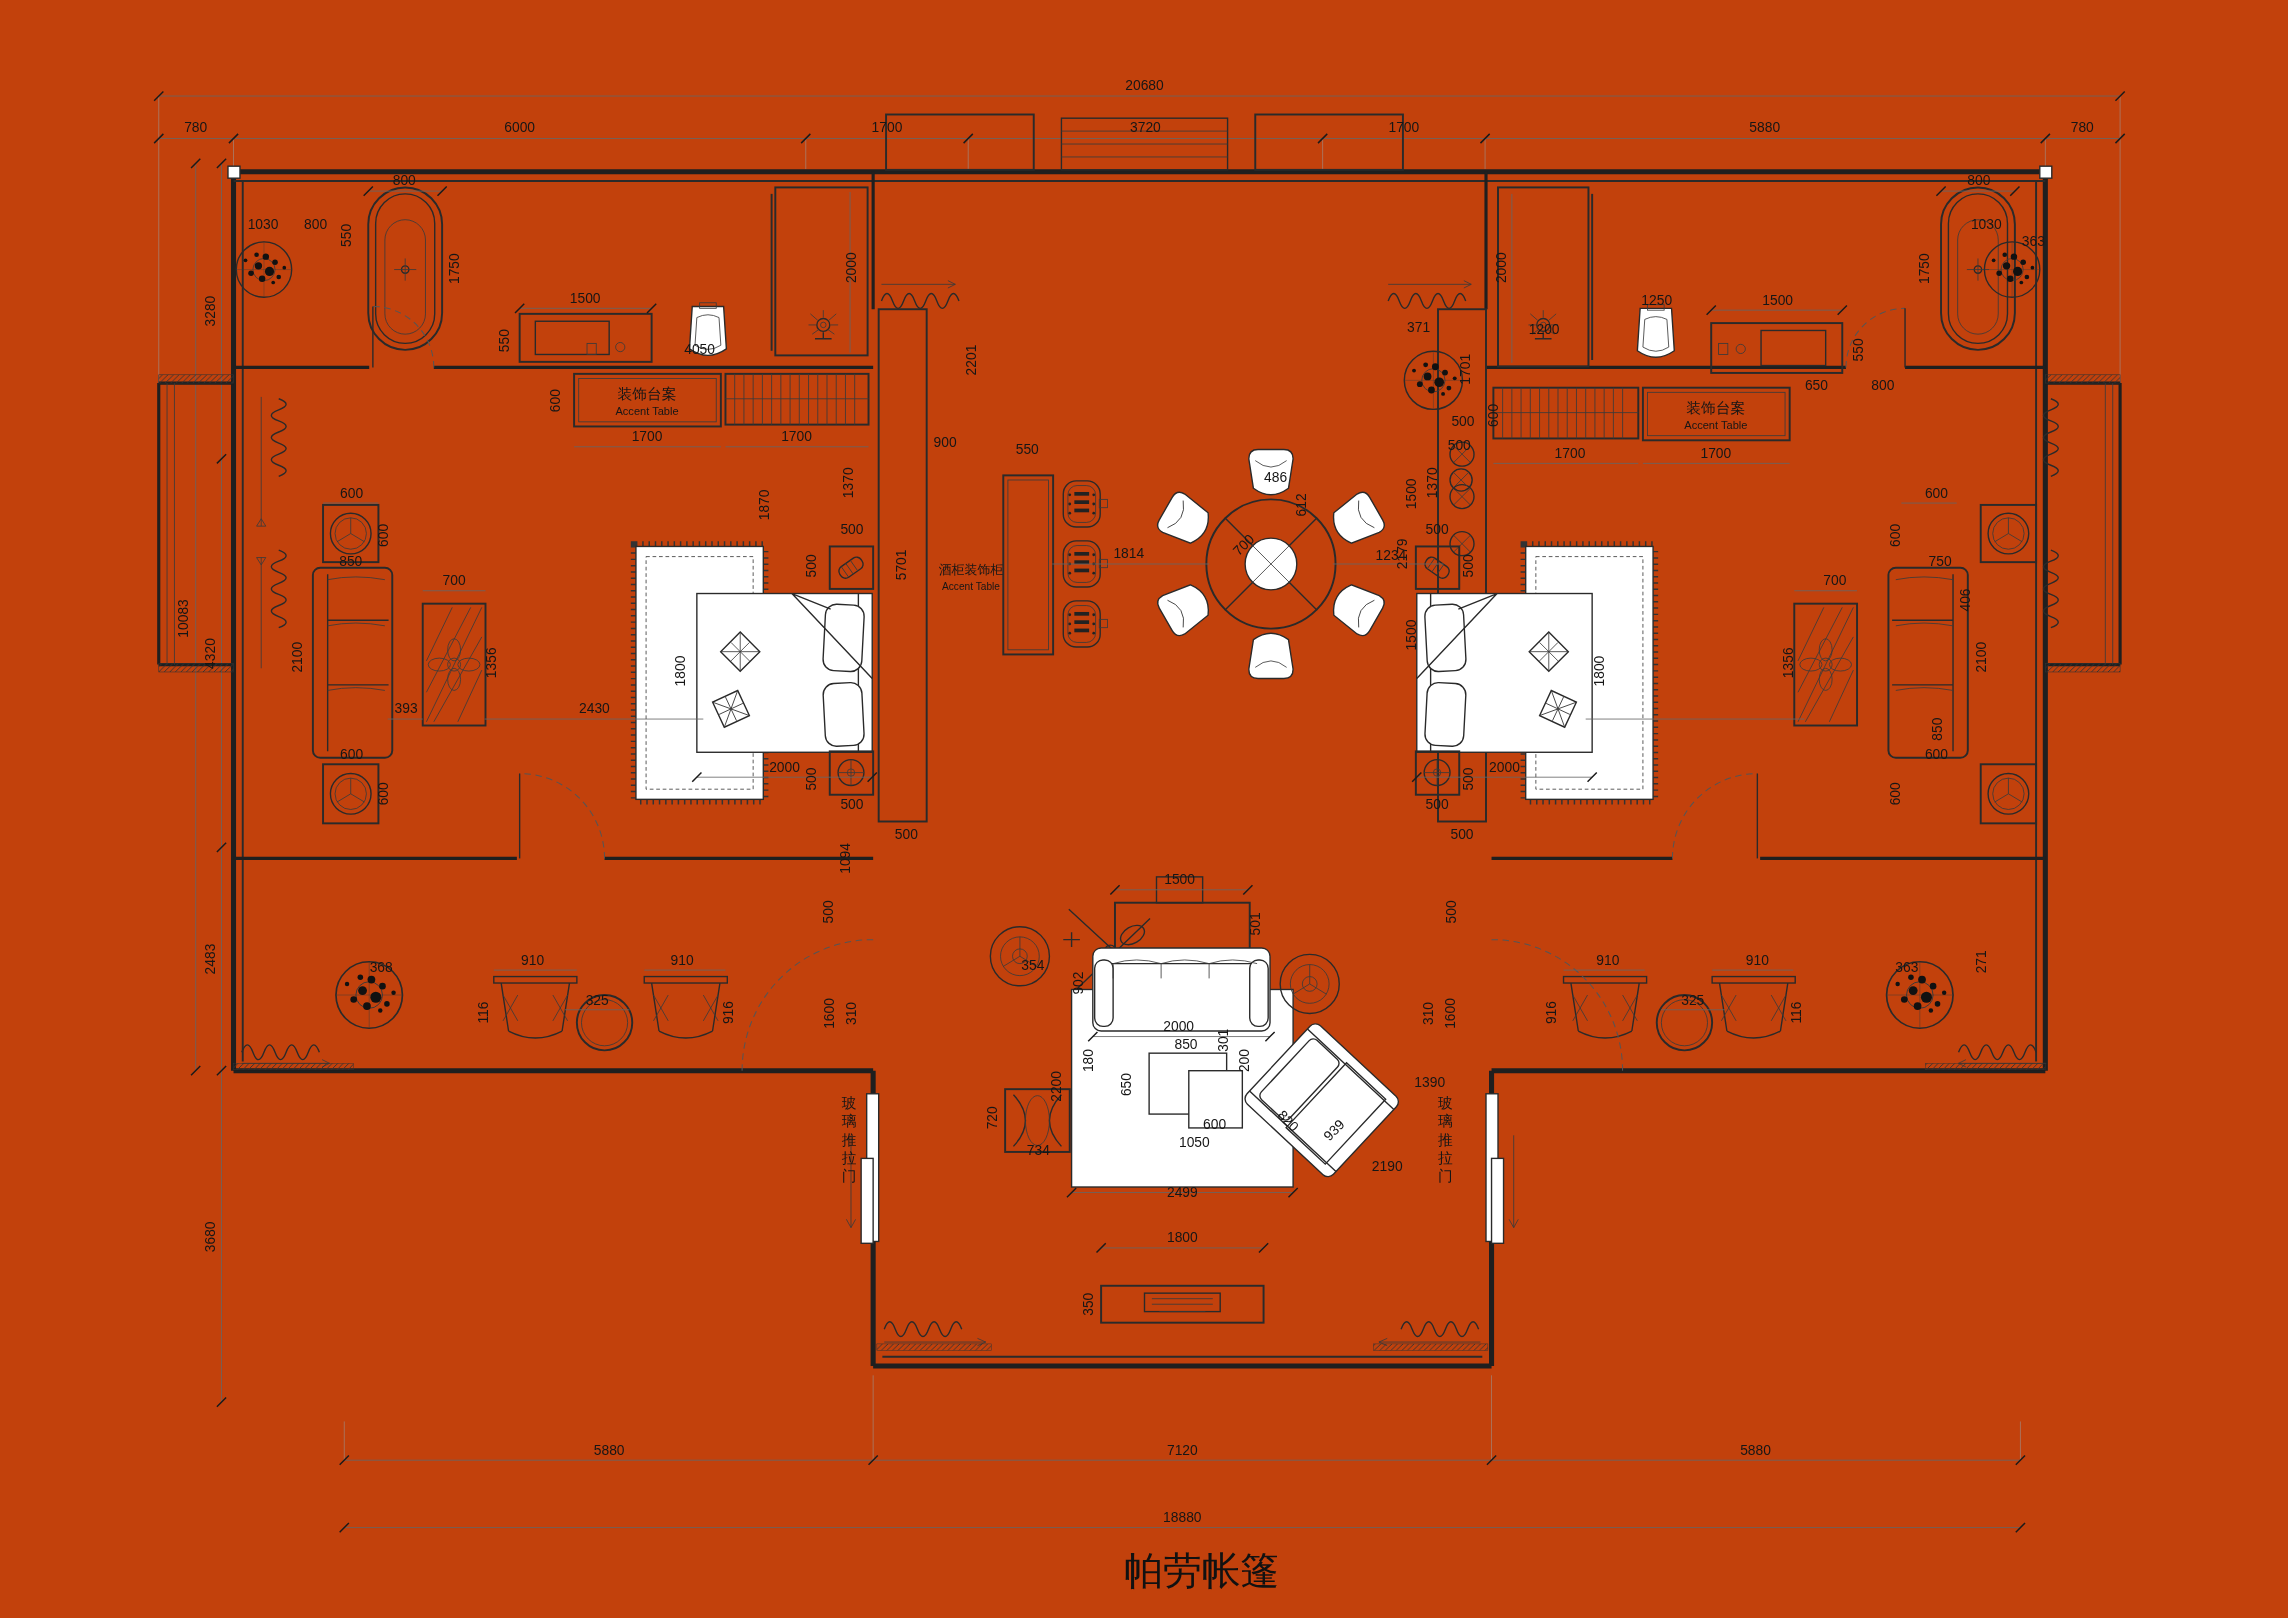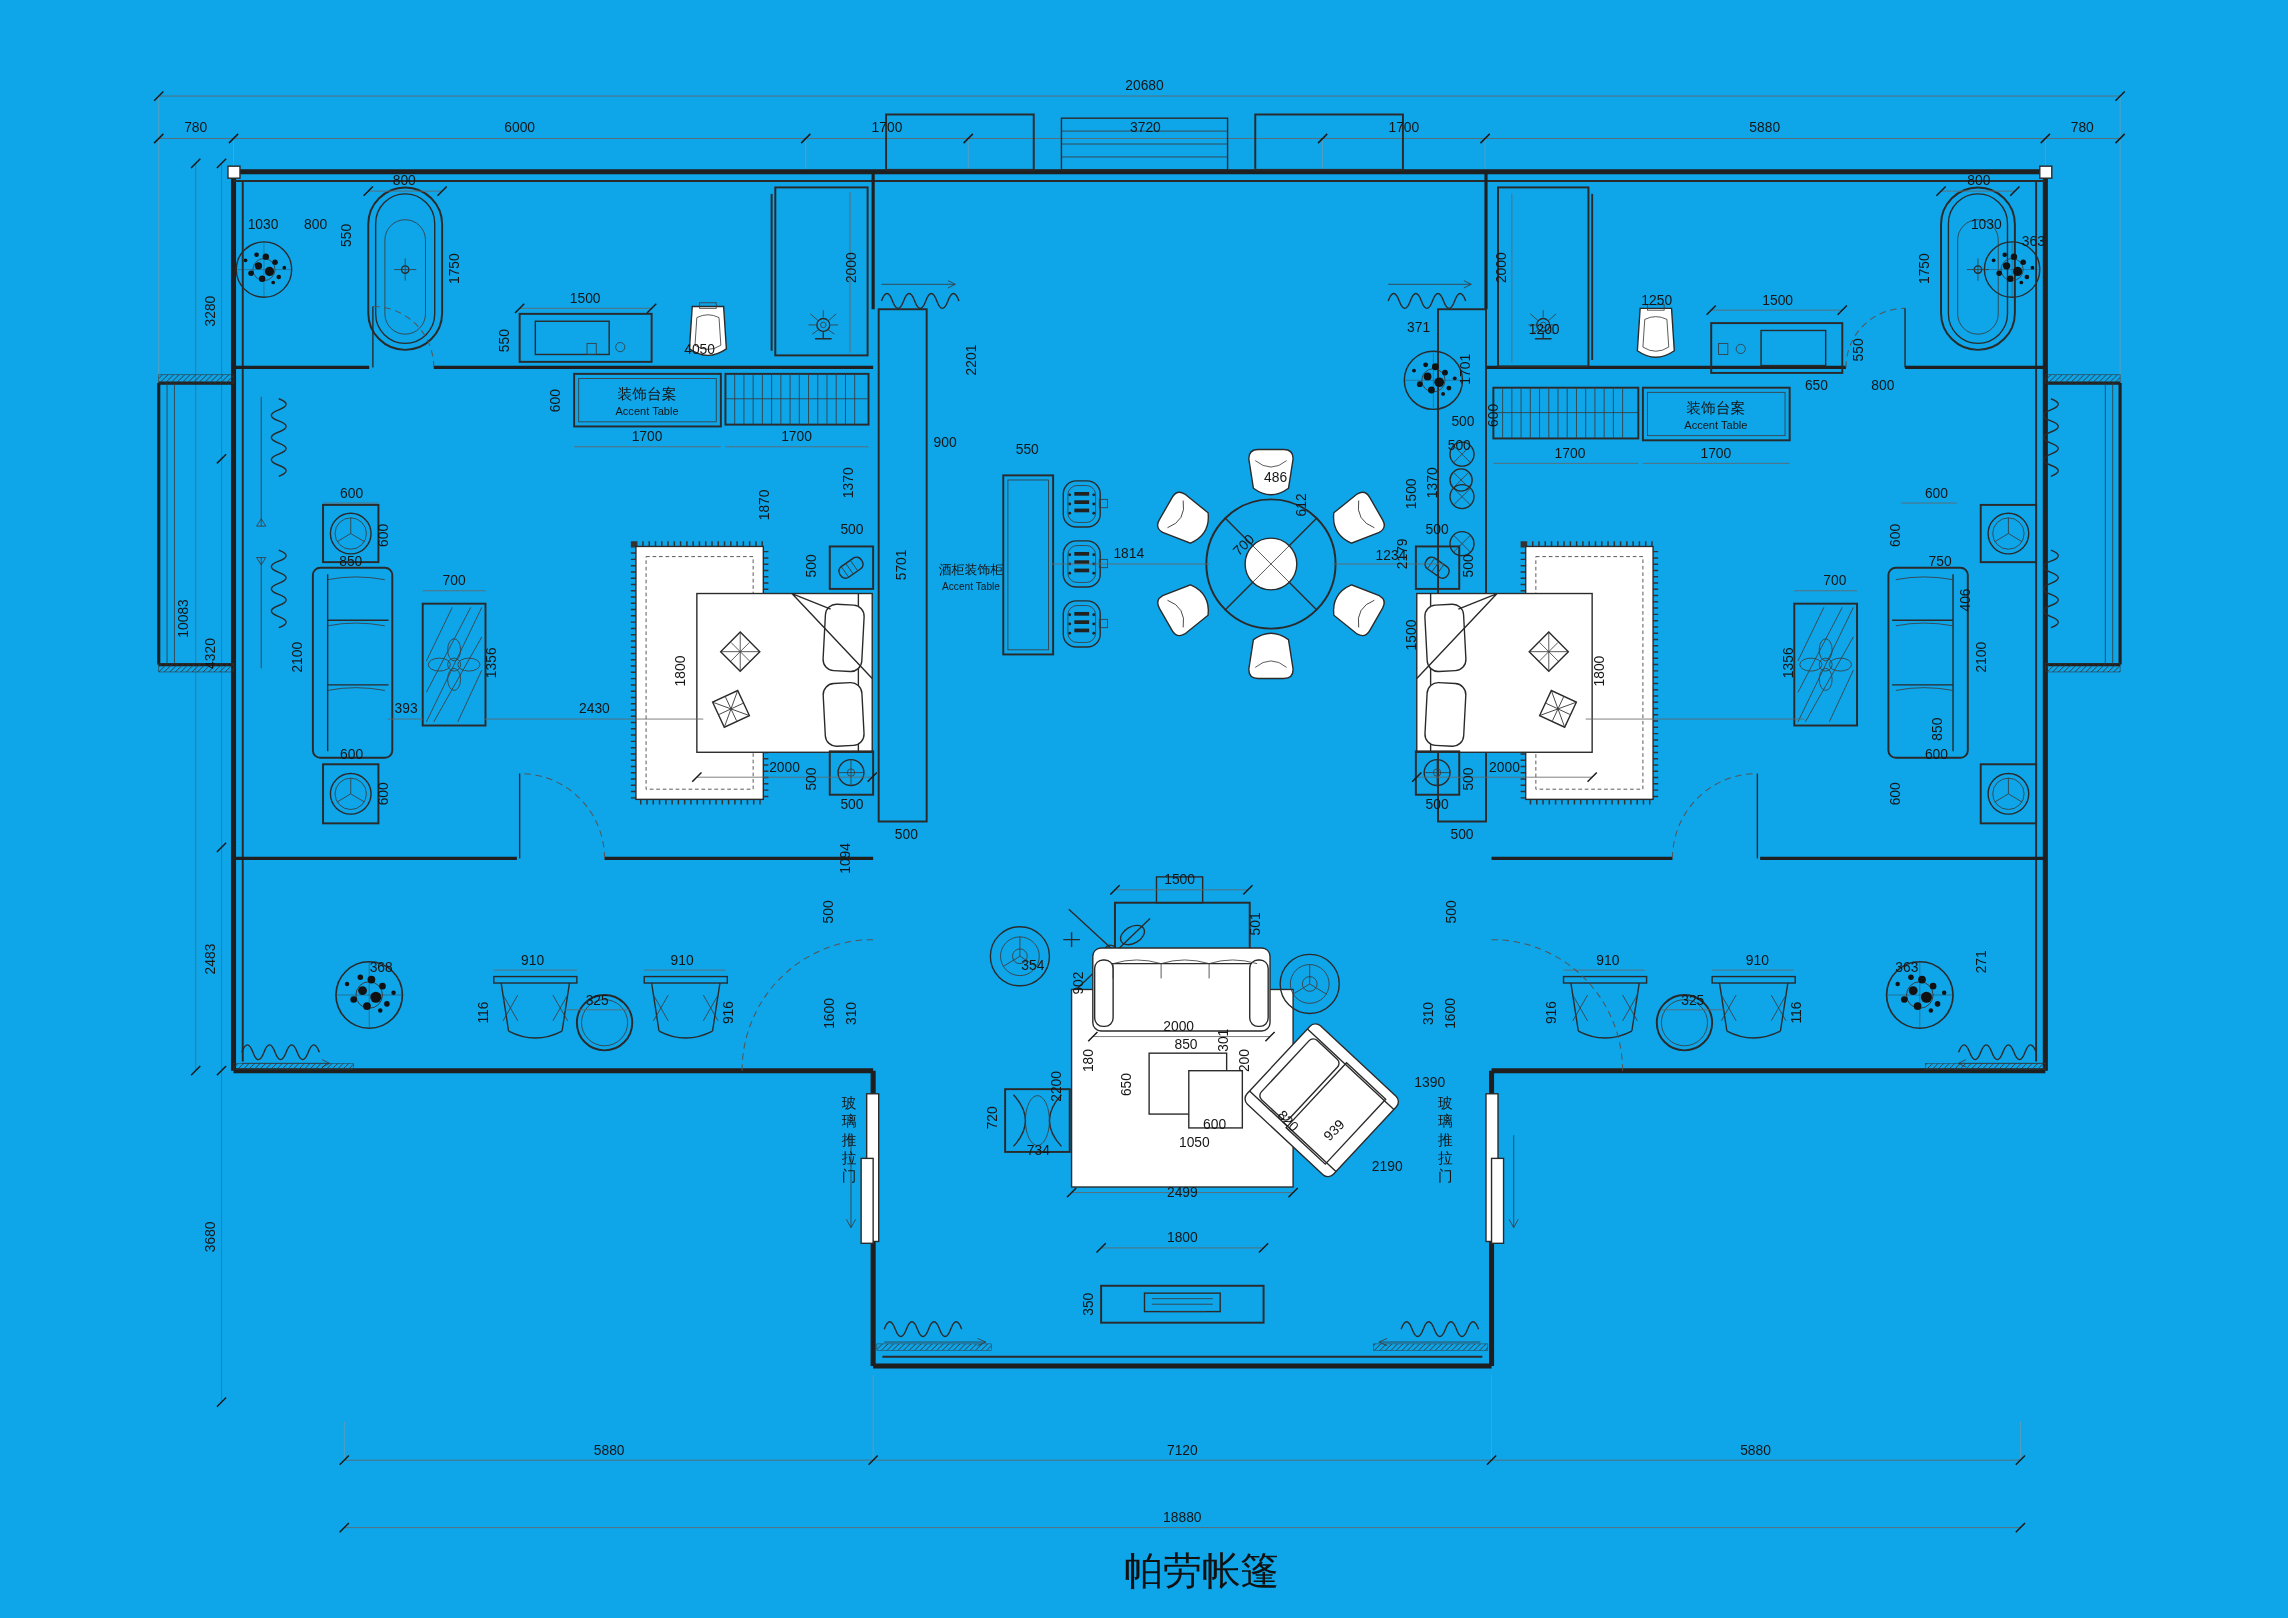--- a/index.html
+++ b/index.html
@@ -1,16 +1,16 @@
 <!DOCTYPE html>
 <html style="font-size:14.8px"><head>
 <meta charset="utf-8">
 <style>
   html,body{margin:0;padding:0;background:#fff;}
-  .page{width:2289px;height:1619px;background:#0ea5e9;position:relative;}
+  .page{width:2289px;height:1619px;background:#c2410c;position:relative;}
   svg{display:block;}
   
   .w6{stroke:#1f1f1f;stroke-width:5.5;fill:none}
   .w4{stroke:#1f1f1f;stroke-width:3.4;fill:none}
   .w2{stroke:#2a2a2a;stroke-width:2.1;fill:none}
   .t {stroke:#2a2a2a;stroke-width:1.5;fill:none}
   .f {stroke:#2a2a2a;stroke-width:1.5;fill:#fff}
   .h {stroke:#3a3a3a;stroke-width:.9;fill:none}
   .d {stroke:#555;stroke-width:1.1;fill:none;stroke-dasharray:7 5}
   .dim{stroke:#666;stroke-width:.9;fill:none}

